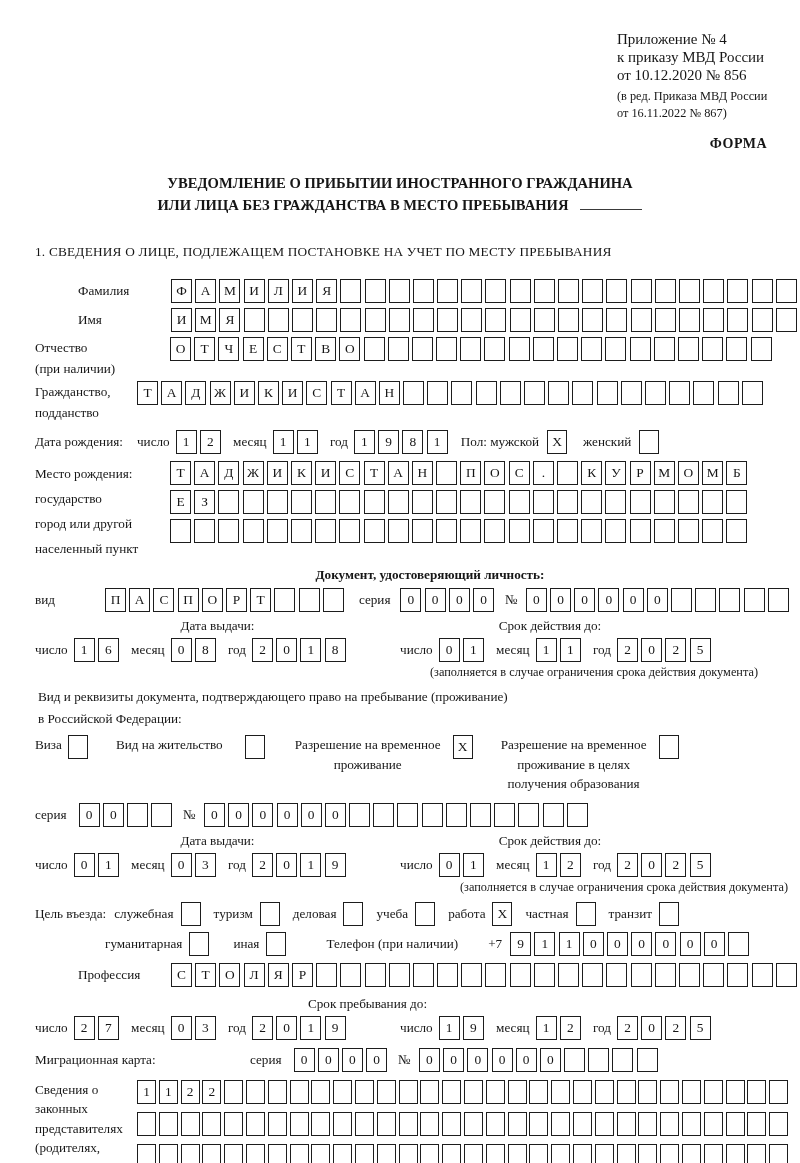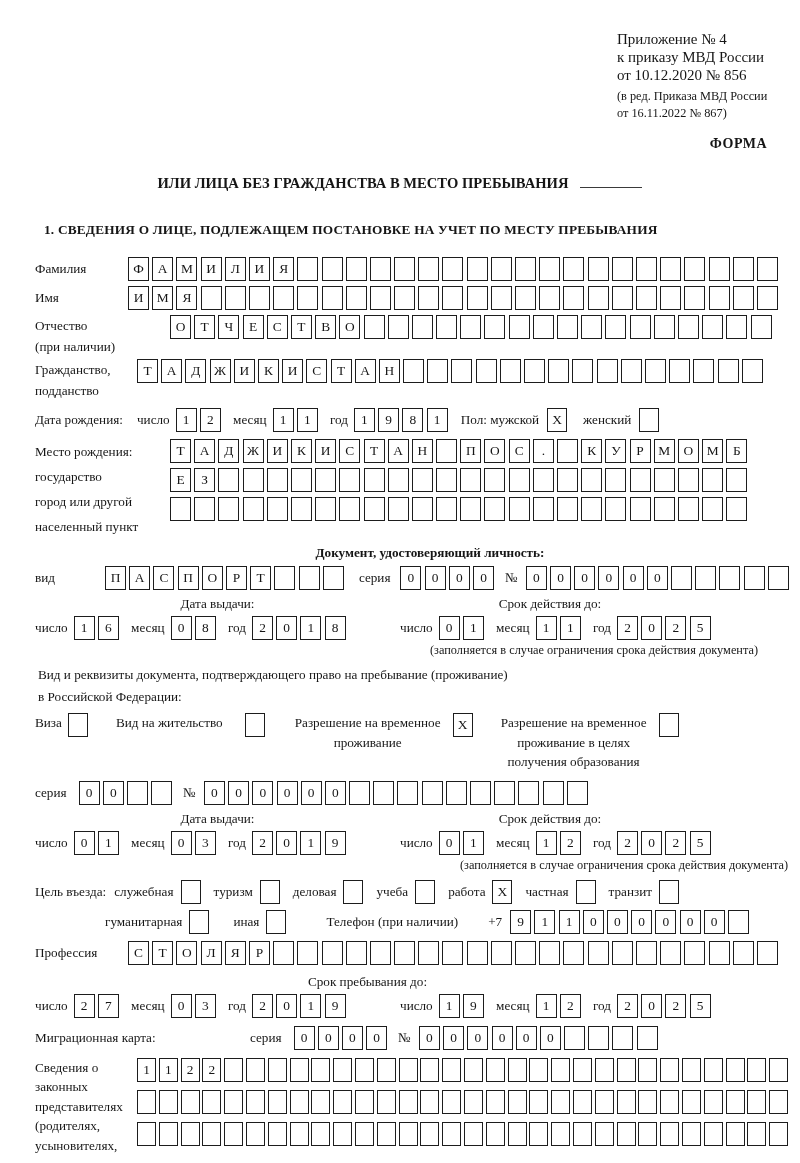--- a/index.html
+++ b/index.html
@@ -3,25 +3,25 @@
 <meta charset="utf-8">
 <style>
   html,body{margin:0;padding:0;}
   body{width:800px;height:1163px;overflow:hidden;background:#fff;
        font-family:"Liberation Serif", serif;color:#161616;}
   .appendix{margin:30px 0 0 617px;font-size:15px;line-height:18px;}
   .appendix-sub{margin:4px 0 0 617px;font-size:12.3px;line-height:17px;}
   .forma{ text-align:right;padding-right:33px;font-weight:bold;font-size:14px;margin-top:14px;letter-spacing:.5px;}
   .title{text-align:center;font-weight:bold;font-size:14.6px;line-height:22px;margin-top:20px;}
   .title-underline{display:inline-block;width:62px;height:14px;border-bottom:1.7px solid #3a3a3a;margin-left:12px;}
-  .section-title{padding-left:44px;font-weight:bold;font-size:13.3px;margin-top:28px;letter-spacing:.2px;}
+  .section-title{padding-left:35px;font-weight:normal;font-size:13.3px;margin-top:28px;letter-spacing:.2px;}
   .row{display:flex;align-items:center;padding-left:35px;margin-top:5px;}
   .row--top{align-items:flex-start;}
   .lbl{font-size:13.2px;flex:none;}
-  .w93{width:93px;flex:none;}
+  .w93{width:93px;flex:none;margin-left:43px;}
   .w70{width:70px;flex:none;}
   .lblcol{width:135px;flex:none;font-size:13.2px;line-height:25px;}
   .lblcol-rep{width:102px;flex:none;font-size:13.2px;line-height:19.5px;}
   .cells{display:flex;flex:none;}
   .cell{box-sizing:border-box;width:21px;height:24px;border:1.6px solid #1d1d1d;margin-right:3.2px;
         display:flex;align-items:center;justify-content:center;font-size:13.4px;flex:none;background:#fff;}
   .cells-sm .cell{width:19px;margin-right:2.8px;}
   .cb{box-sizing:border-box;width:20px;height:24px;border:1.6px solid #1d1d1d;display:flex;flex:none;
       align-items:center;justify-content:center;font-size:13.5px;background:#fff;}
   .two-line{line-height:21px;font-size:13.2px;flex:none;}
@@ -62,20 +62,21 @@
   <div>к приказу МВД России</div>
   <div>от 10.12.2020 № 856</div>
 </div>
 <div class="appendix-sub">
   <div>(в ред. Приказа МВД России</div>
   <div>от 16.11.2022 № 867)</div>
 </div>
 <div class="forma">ФОРМА</div>
 
 <div class="title">
+  <div>УВЕДОМЛЕНИЕ О ПРИБЫТИИ ИНОСТРАННОГО ГРАЖДАНИНА</div>
   <div><span>ИЛИ ЛИЦА БЕЗ ГРАЖДАНСТВА В МЕСТО ПРЕБЫВАНИЯ</span><span class="title-underline"></span></div>
 </div>
 
 <div class="section-title">1. СВЕДЕНИЯ О ЛИЦЕ, ПОДЛЕЖАЩЕМ ПОСТАНОВКЕ НА УЧЕТ ПО МЕСТУ ПРЕБЫВАНИЯ</div>
 
 <div class="row" style="margin-top:19px;">
   <span class="lbl w93">Фамилия</span>
   <span class="cells">
       <span class="cell">Ф</span>
       <span class="cell">А</span>

